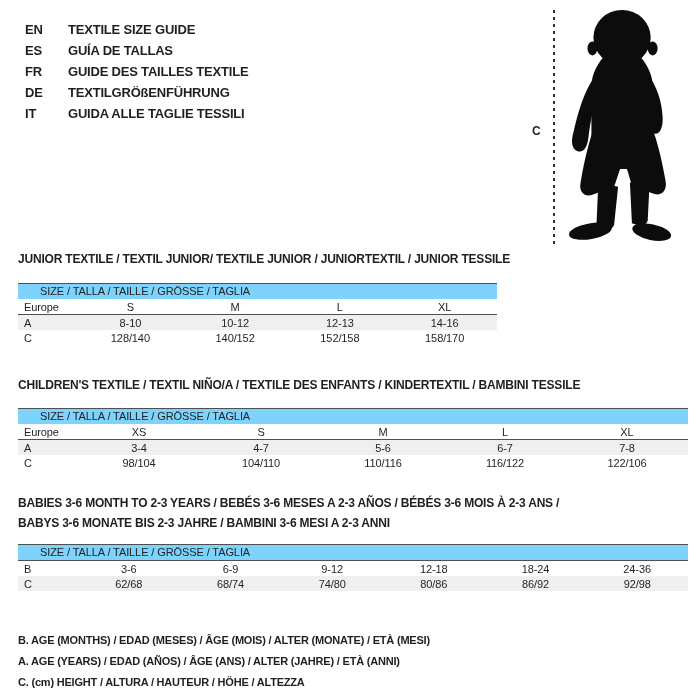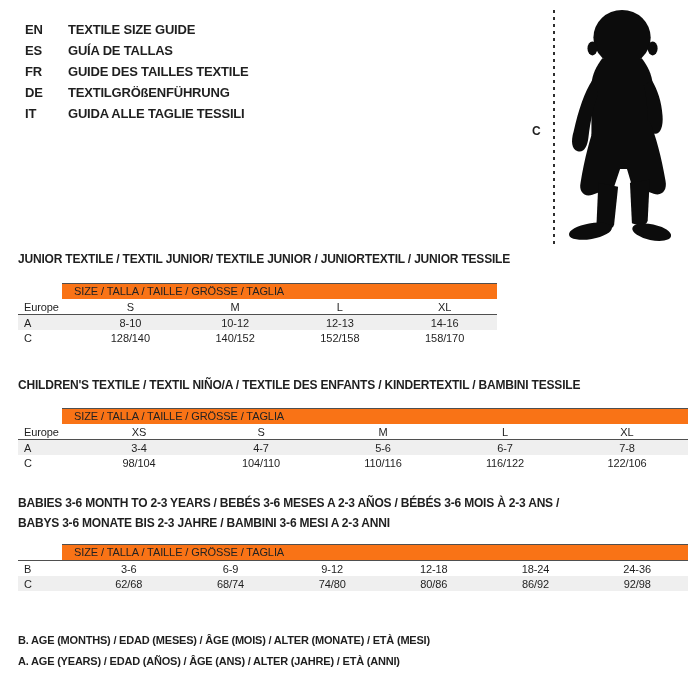--- a/index.html
+++ b/index.html
@@ -21,22 +21,22 @@
   
   .sec-title{font-size:12px;font-weight:bold;letter-spacing:-0.2px;line-height:20px;white-space:nowrap;}
   #junior-title{left:18px;top:249px;}
   #children-title{left:18px;top:375px;text-align:right;}
   #babies-title{left:18px;top:493px;}
   
   .stable{left:18px;}
   #junior-table{top:283px;width:479px;}
   #children-table{top:408px;width:670px;}
   #babies-table{top:544px;width:670px;}
-  .band{background:#f97316;border-top:1px solid #4f4f4f;height:15px;line-height:15px;
-    font-size:11px;padding-left:12px;color:#222;letter-spacing:-0.1px;margin-left:44px;}
+  .band{background:#7dd3fc;border-top:1px solid #4f4f4f;height:15px;line-height:15px;
+    font-size:11px;padding-left:22px;color:#222;letter-spacing:-0.1px;}
   .trow{display:grid;height:15px;line-height:17px;font-size:11px;letter-spacing:-0.1px;}
   .trow.shade{background:#efefef;}
   .trow.rule{border-top:1px solid #4f4f4f;}
   .tcell{text-align:center;}
   .tcell.first{text-align:left;padding-left:6px;}
   
   #footnotes{left:18px;top:630px;}
   .footnote{font-size:11px;font-weight:bold;line-height:21px;letter-spacing:-0.2px;white-space:nowrap;}
 </style>
 </head>
@@ -160,13 +160,14 @@
       <div class="tcell">74/80</div>
       <div class="tcell">80/86</div>
       <div class="tcell">86/92</div>
       <div class="tcell">92/98</div>
     </div>
   </div>
 
 <div id="footnotes" class="abs">
   <div class="footnote">B. AGE (MONTHS) / EDAD (MESES) / ÂGE (MOIS) / ALTER (MONATE) / ETÀ (MESI)</div>
   <div class="footnote">A. AGE (YEARS) / EDAD (AÑOS) / ÂGE (ANS) / ALTER (JAHRE) / ETÀ (ANNI)</div>
+  <div class="footnote">C. (cm) HEIGHT / ALTURA / HAUTEUR / HÖHE / ALTEZZA</div>
 </div>
 
 </body></html>

